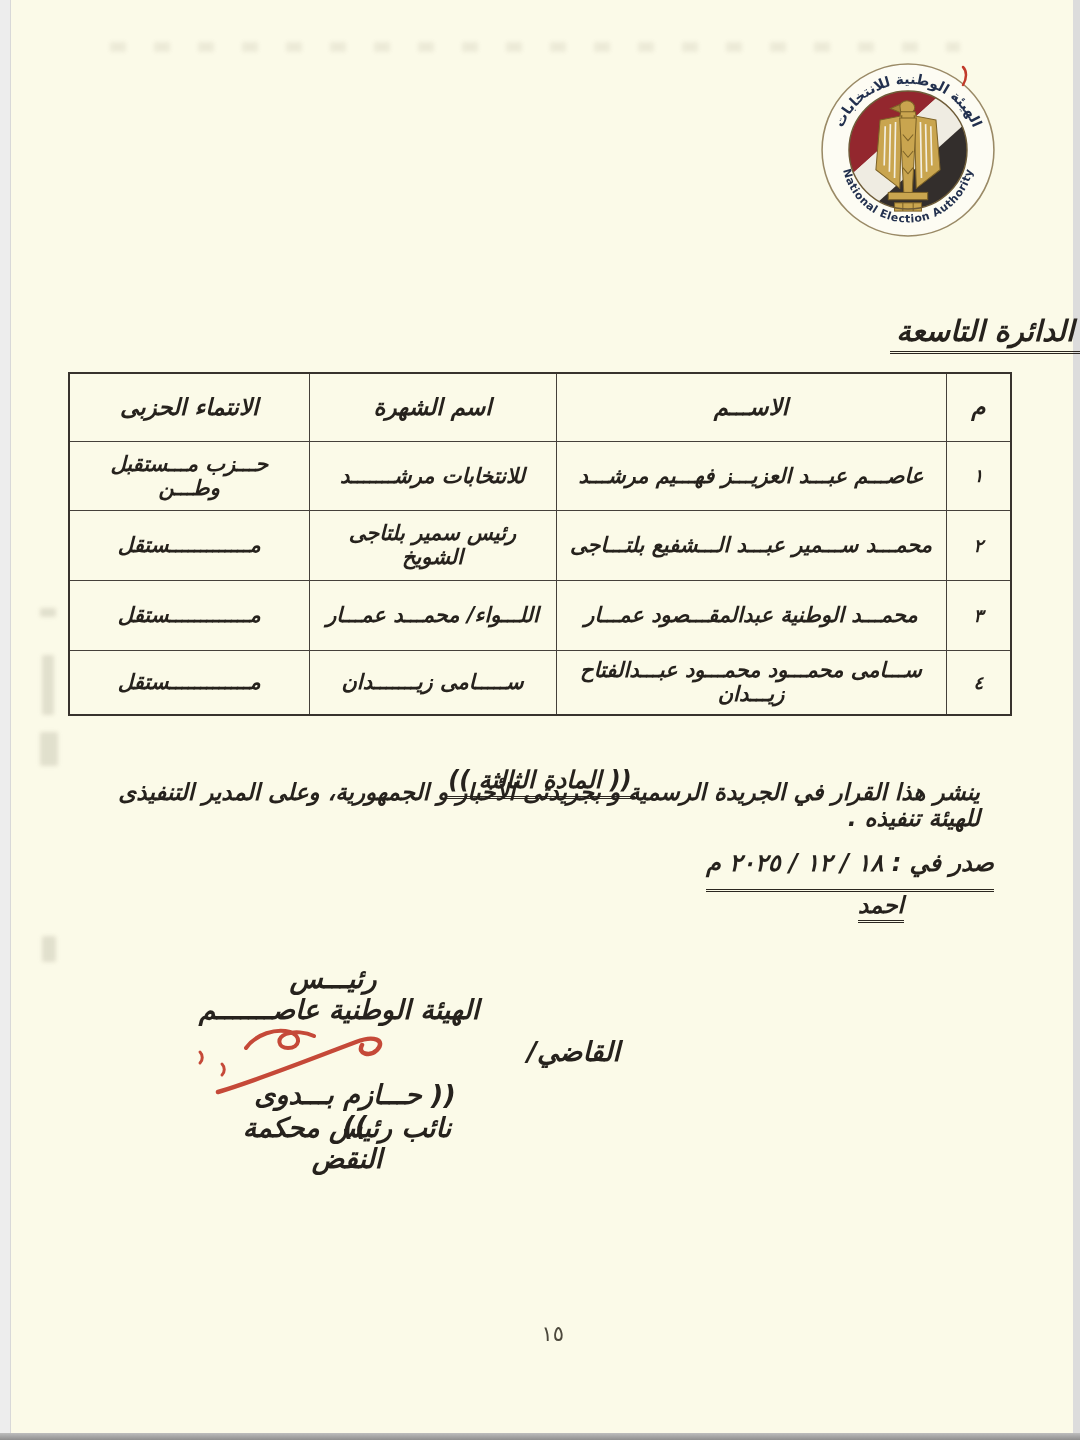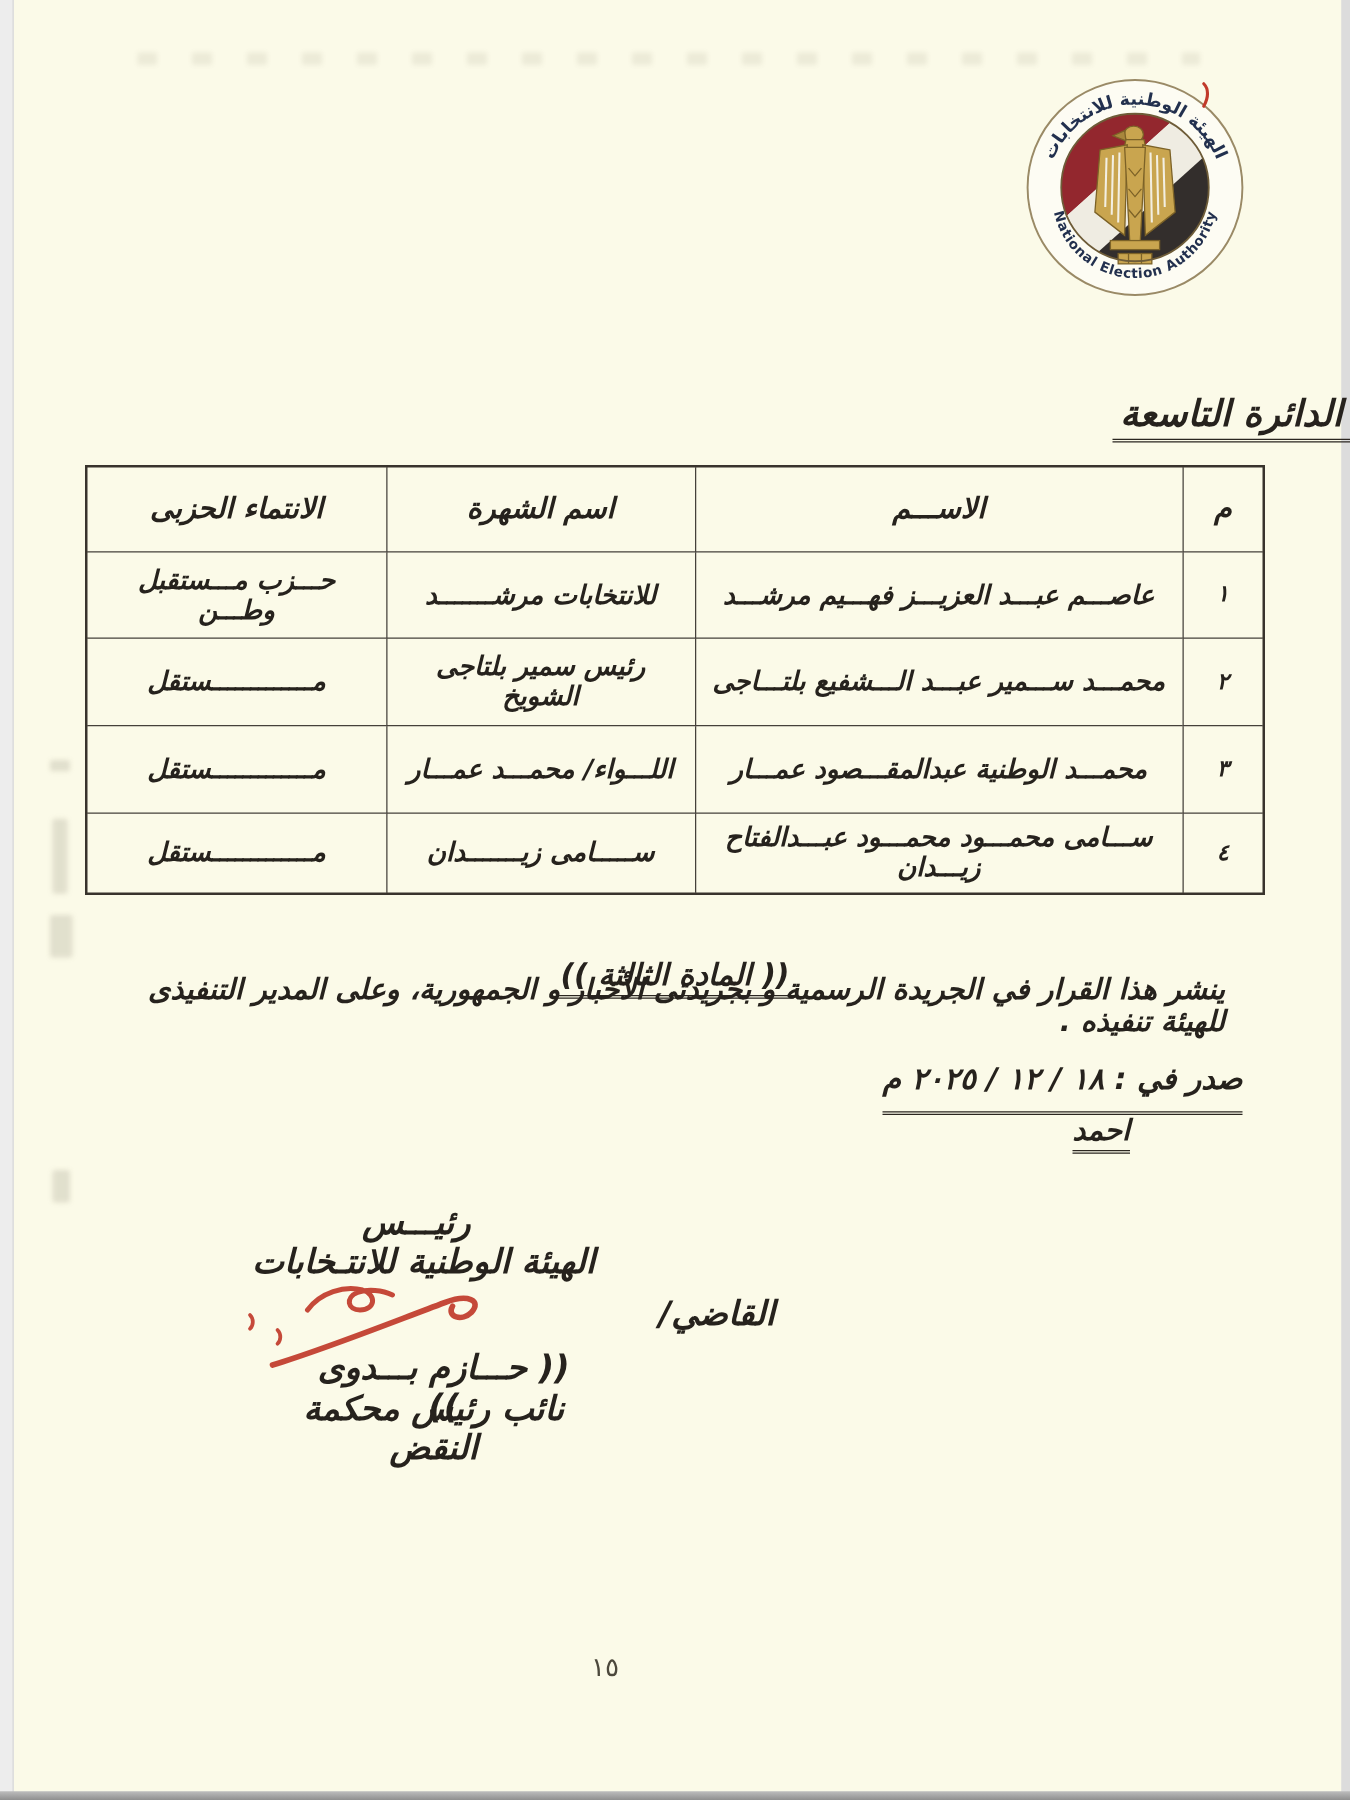--- a/index.html
+++ b/index.html
@@ -41,21 +41,21 @@
   .ahmed{position:absolute;right:176px;top:892px;font-size:23px;font-weight:bold;font-style:italic;border-bottom:3px double #2b2620;padding-bottom:2px;}
   
   .sig{position:absolute;font-size:27px;font-weight:bold;font-style:italic;text-align:center;}
   .sig-role{left:273px;top:963px;width:120px;}
   .sig-authority{left:178px;top:994px;width:322px;}
   .sig-judge{left:520px;top:1036px;width:100px;text-align:right;}
   .sig-name{left:238px;top:1079px;width:234px;}
   .sig-deputy{left:203px;top:1112px;width:288px;}
   .sig-ink{position:absolute;left:188px;top:1018px;width:204px;height:84px;}
   
-  .page-num{position:absolute;left:444px;top:1322px;width:80px;text-align:center;font-size:21px;color:#4c483c;}
+  .page-num{position:absolute;left:484px;top:1322px;width:80px;font-size:21px;color:#4c483c;}
 </style>
 </head>
 <body>
 
 <div class="page">
 
   <div class="edge-left"></div>
   <div class="edge-right"></div>
   <div class="edge-bottom"></div>
 
@@ -157,21 +157,21 @@
 
   <div class="article-heading">
     <span>(( المادة الثالثة ))</span>
   </div>
   <div class="article-body">ينشر هذا القرار في الجريدة الرسمية و بجريدتى الأخبار و الجمهورية، وعلى المدير التنفيذى للهيئة تنفيذه .</div>
 
   <div class="issue-date">صدر في : ١٨ / ١٢ / ٢٠٢٥ م</div>
   <div class="ahmed">احمد</div>
 
   <div class="sig sig-role">رئيـــس</div>
-  <div class="sig sig-authority">الهيئة الوطنية للانتـخابات</div>
+  <div class="sig sig-authority">الهيئة الوطنية عاصـــــــم</div>
   <div class="sig sig-judge">القاضي/</div>
   <div class="sig sig-deputy">نائب رئيس محكمة النقض</div>
   <div class="sig sig-name">(( حـــازم بـــدوى ))</div>
 
   <svg class="sig-ink" viewBox="0 0 204 84">
     <g stroke="#c13a2a" fill="none" stroke-linecap="round" opacity="0.92">
       <path d="M58 30 C68 16 88 10 102 14 C114 18 112 30 100 30 C90 30 88 20 98 16 C106 13 118 14 126 18" stroke-width="4"></path>
       <path d="M30 74 C70 62 120 42 168 24 C186 17 198 22 189 32 C182 39 169 36 174 27" stroke-width="4.5"></path>
       <path d="M12 34 c3 3 3 8 0 11" stroke-width="3"></path>
       <path d="M34 46 c3 3 3 8 0 11" stroke-width="3"></path>

